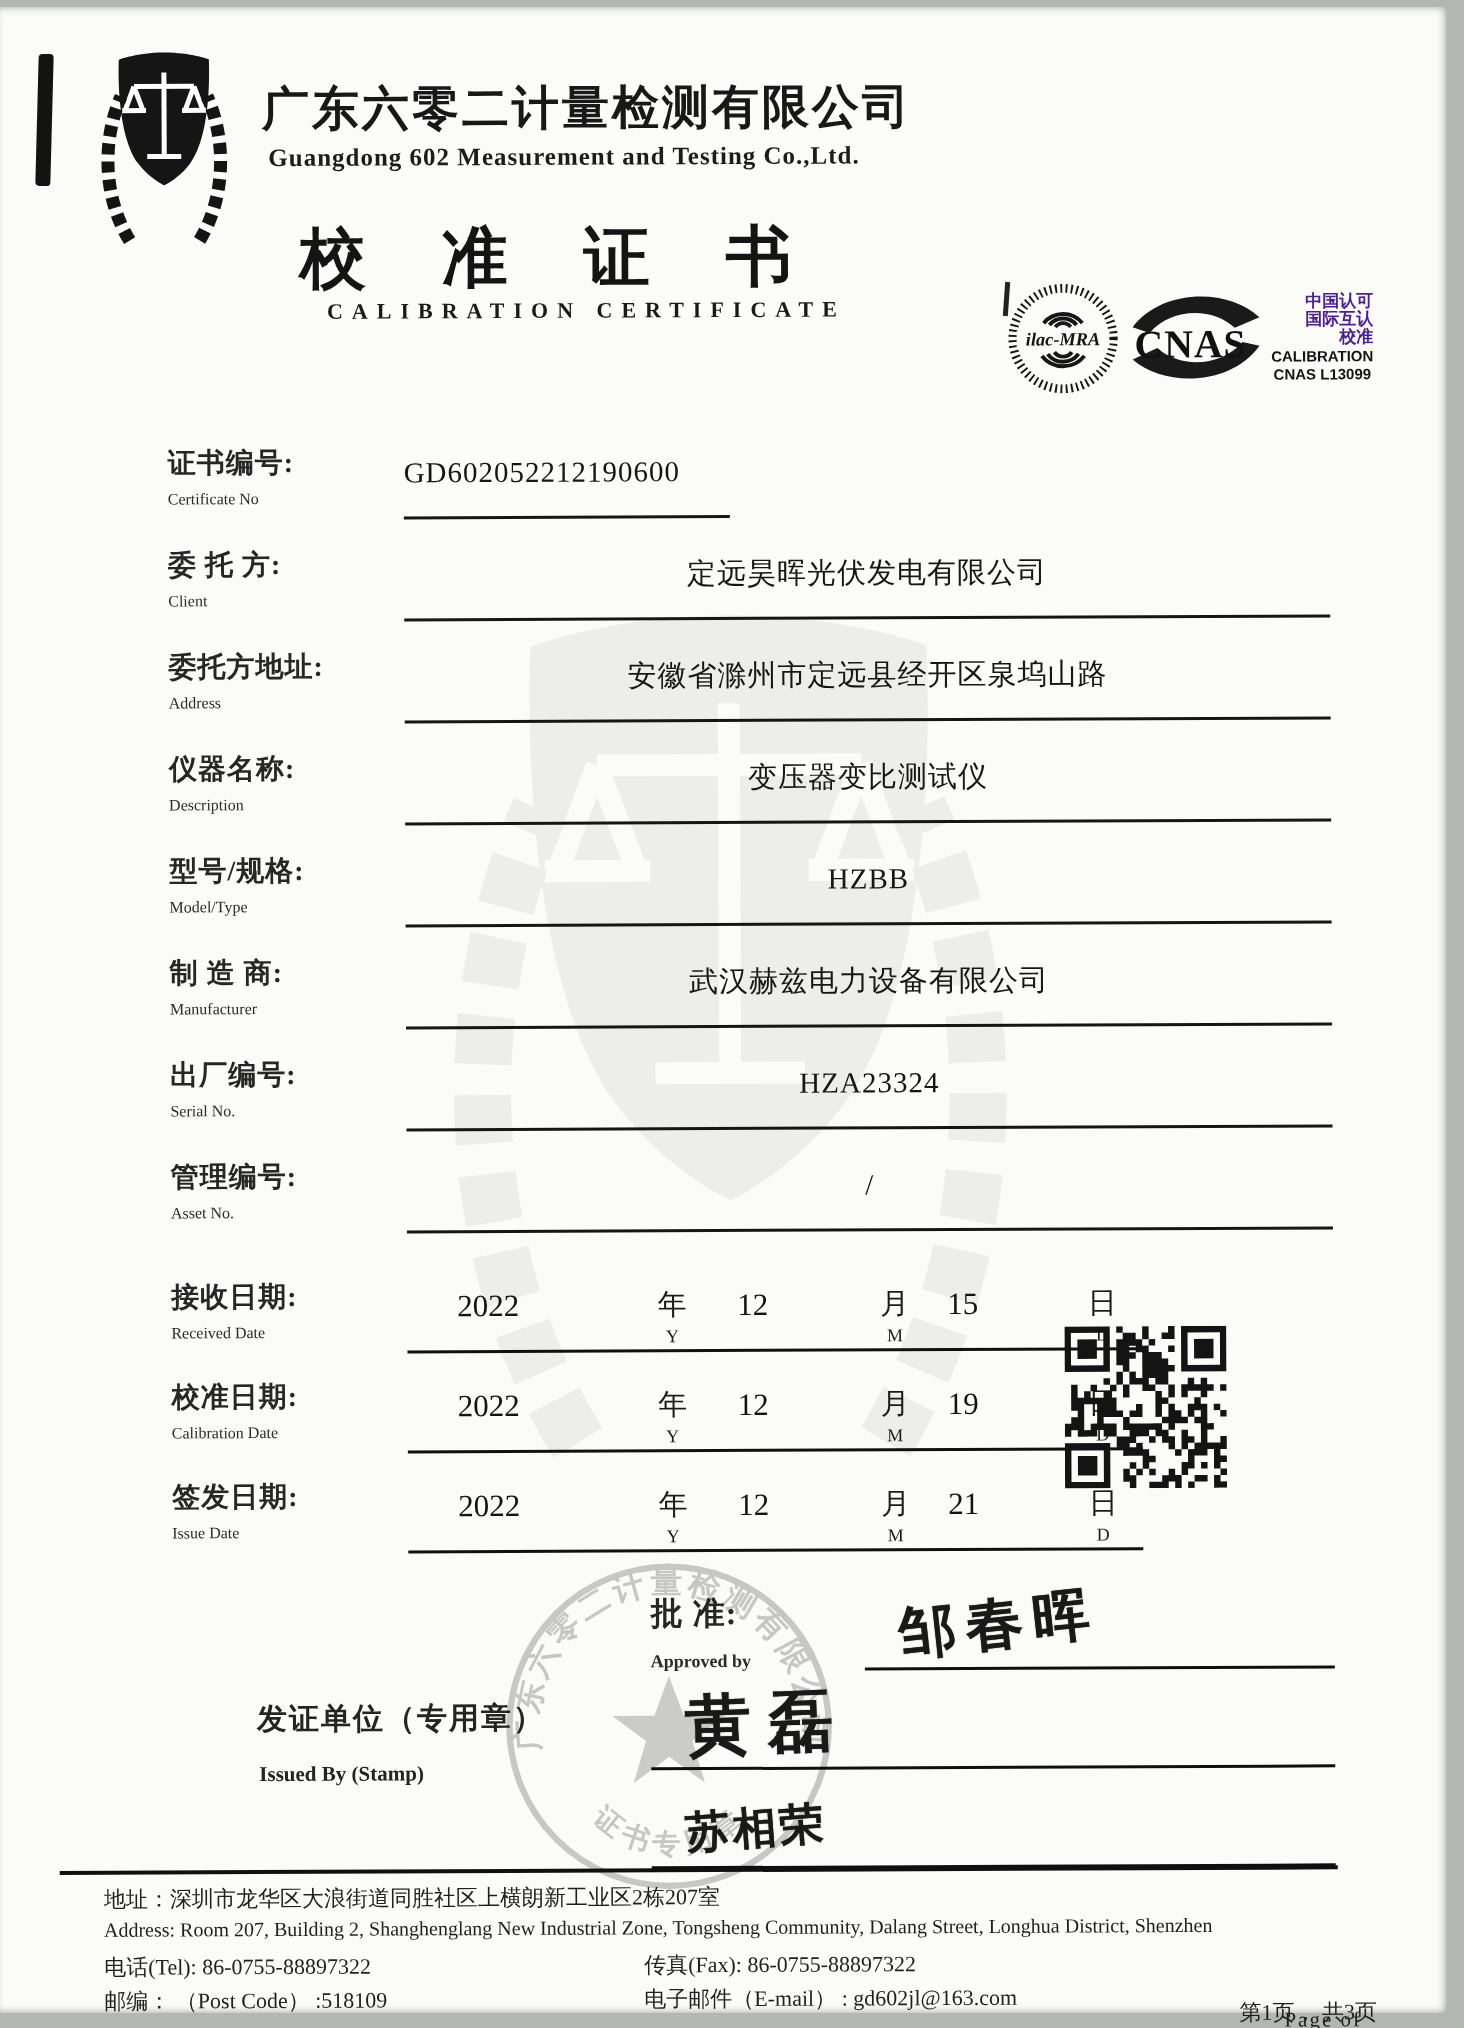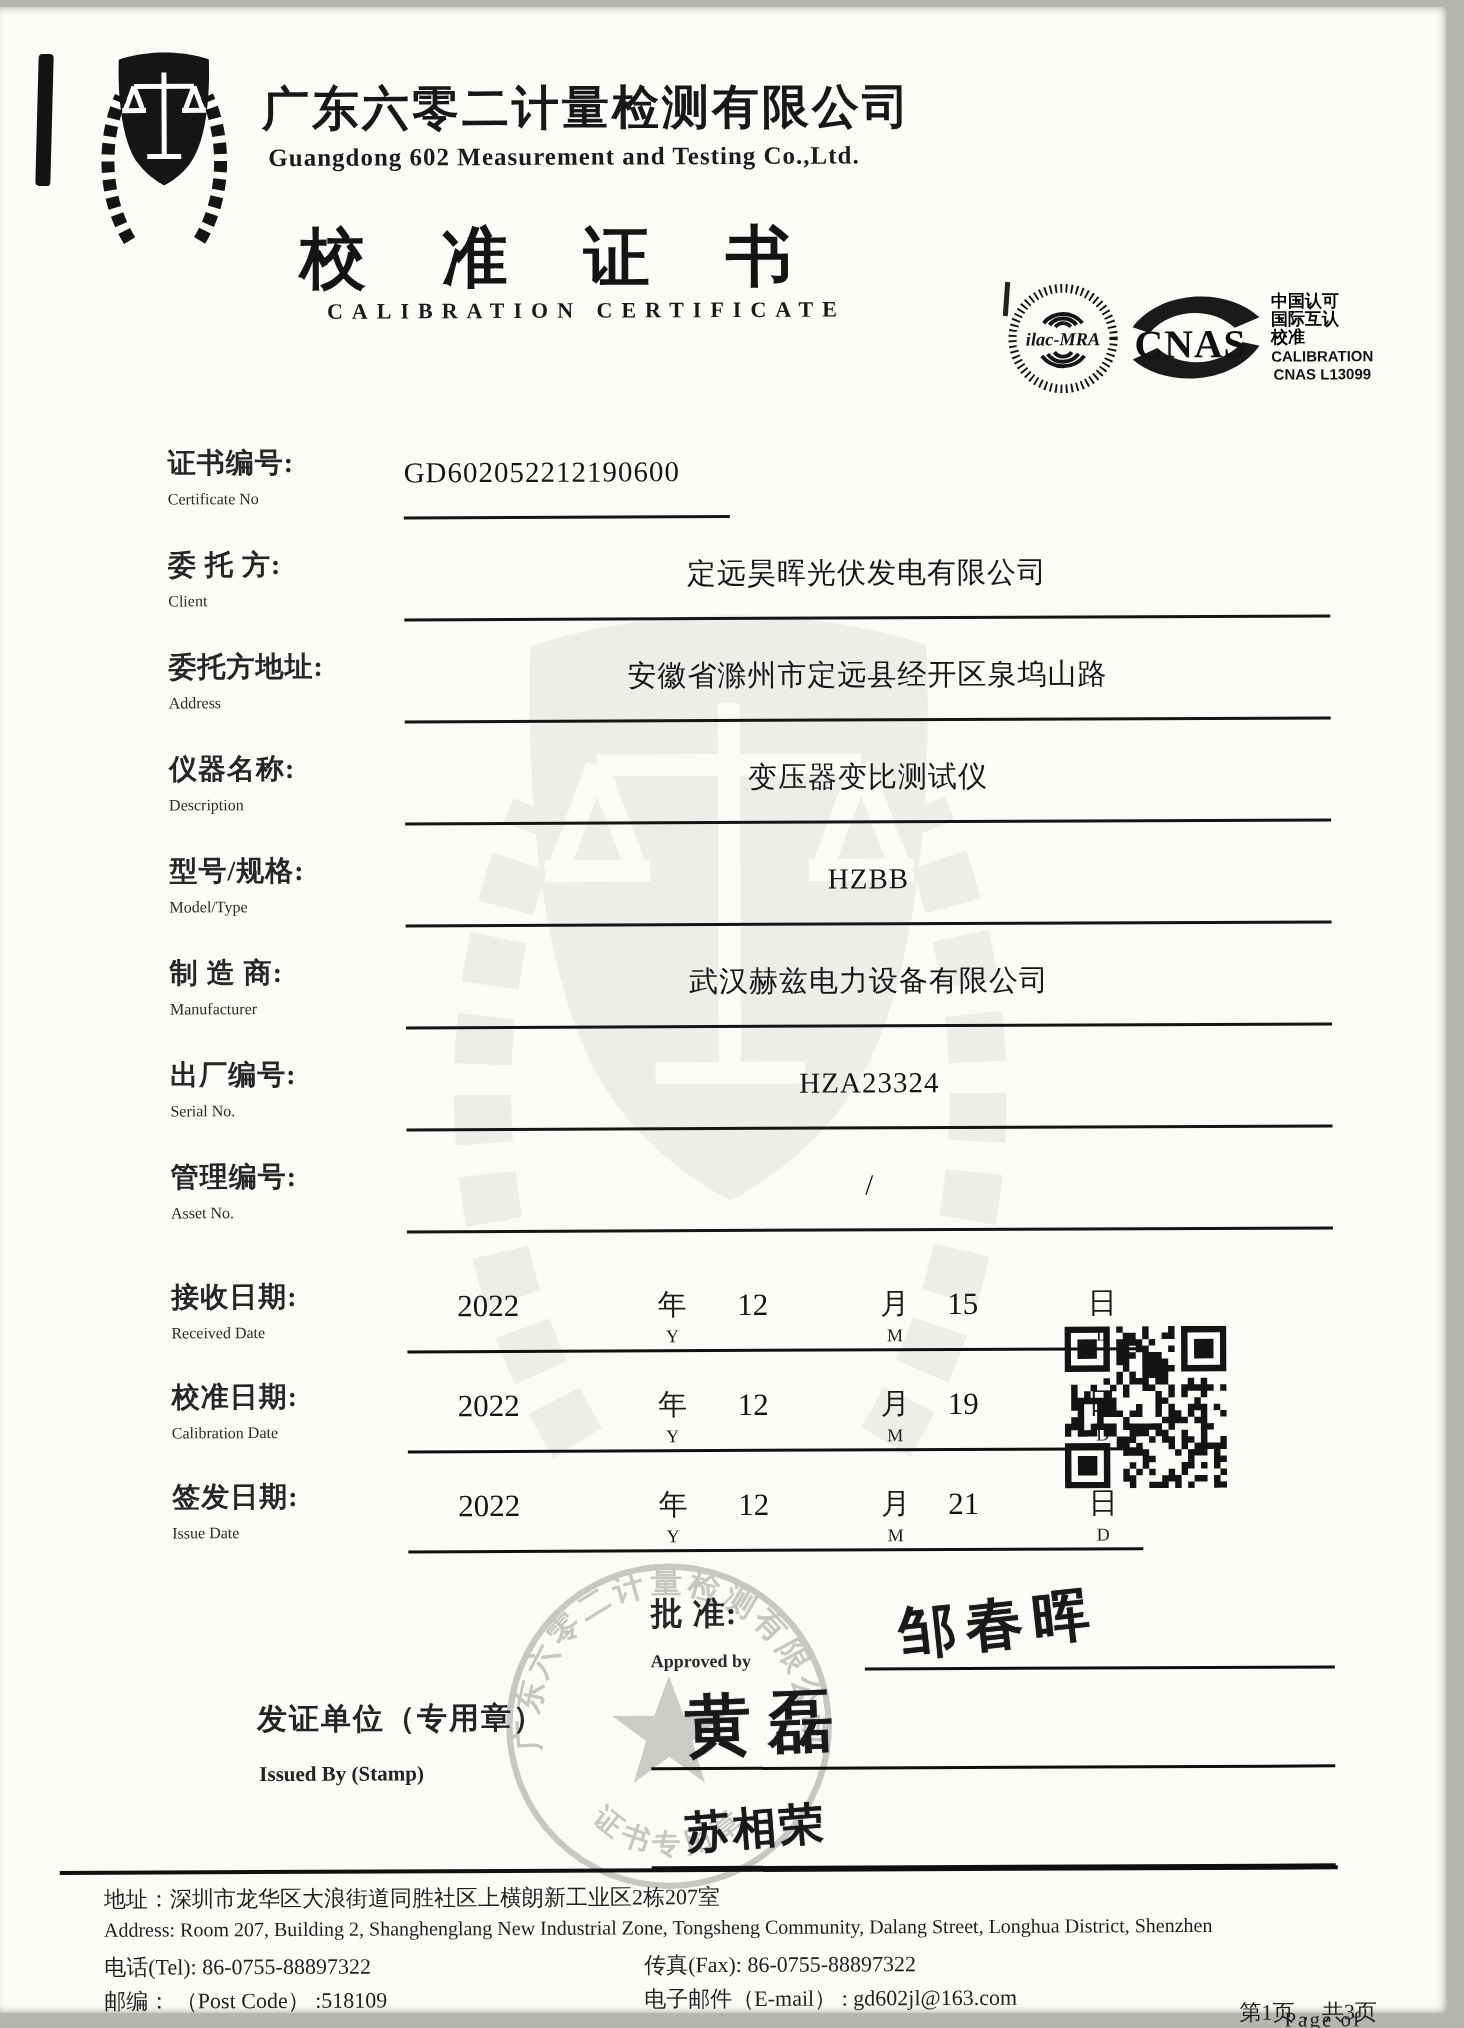--- a/index.html
+++ b/index.html
@@ -21,21 +21,21 @@
   
   .logo{position:absolute;left:92px;top:42px;width:152px;height:200px;}
   .company-cn{position:absolute;left:266px;top:76px;font-size:47px;font-weight:bold;letter-spacing:3px;white-space:nowrap;color:#181818;}
   .company-en{position:absolute;left:272px;top:142px;font-size:25px;font-weight:bold;letter-spacing:1px;white-space:nowrap;color:#1c1c1c;}
   
   .title-cn{position:absolute;left:303px;top:212px;font-size:66px;font-weight:bold;letter-spacing:76px;white-space:nowrap;color:#141414;}
   .title-en{position:absolute;left:330px;top:297px;font-size:22px;font-weight:bold;letter-spacing:9px;white-space:nowrap;color:#1a1a1a;}
   
   .badges{position:absolute;left:1008px;top:270px;width:390px;height:140px;display:flex;align-items:center;gap:4px;}
   .badge-text{font-family:"Liberation Sans","DejaVu Sans",sans-serif;line-height:1.05;}
-  .badge-text .cnl{font-size:17px;font-weight:bold;color:#000000;}
+  .badge-text .cnl{font-size:17px;font-weight:bold;color:#4c1d95;text-align:right;}
   .badge-text .enl{font-size:15px;font-weight:bold;color:#141414;margin-top:2px;text-align:center;}
   
   .watermark{position:absolute;left:340px;top:580px;width:780px;height:880px;opacity:0.055;pointer-events:none;}
   
   .fields{position:absolute;left:170px;top:428px;width:1162px;}
   .frow{display:flex;height:102px;}
   .flabel{width:236px;flex:0 0 236px;padding-top:14px;}
   .lcn{font-size:28px;font-weight:bold;letter-spacing:1px;color:#262626;white-space:nowrap;}
   .len{font-size:16px;color:#2b2b2b;margin-top:8px;}
   .fline{flex:1;display:flex;align-items:center;justify-content:center;border-bottom:3px solid #151515;margin-bottom:12px;}

